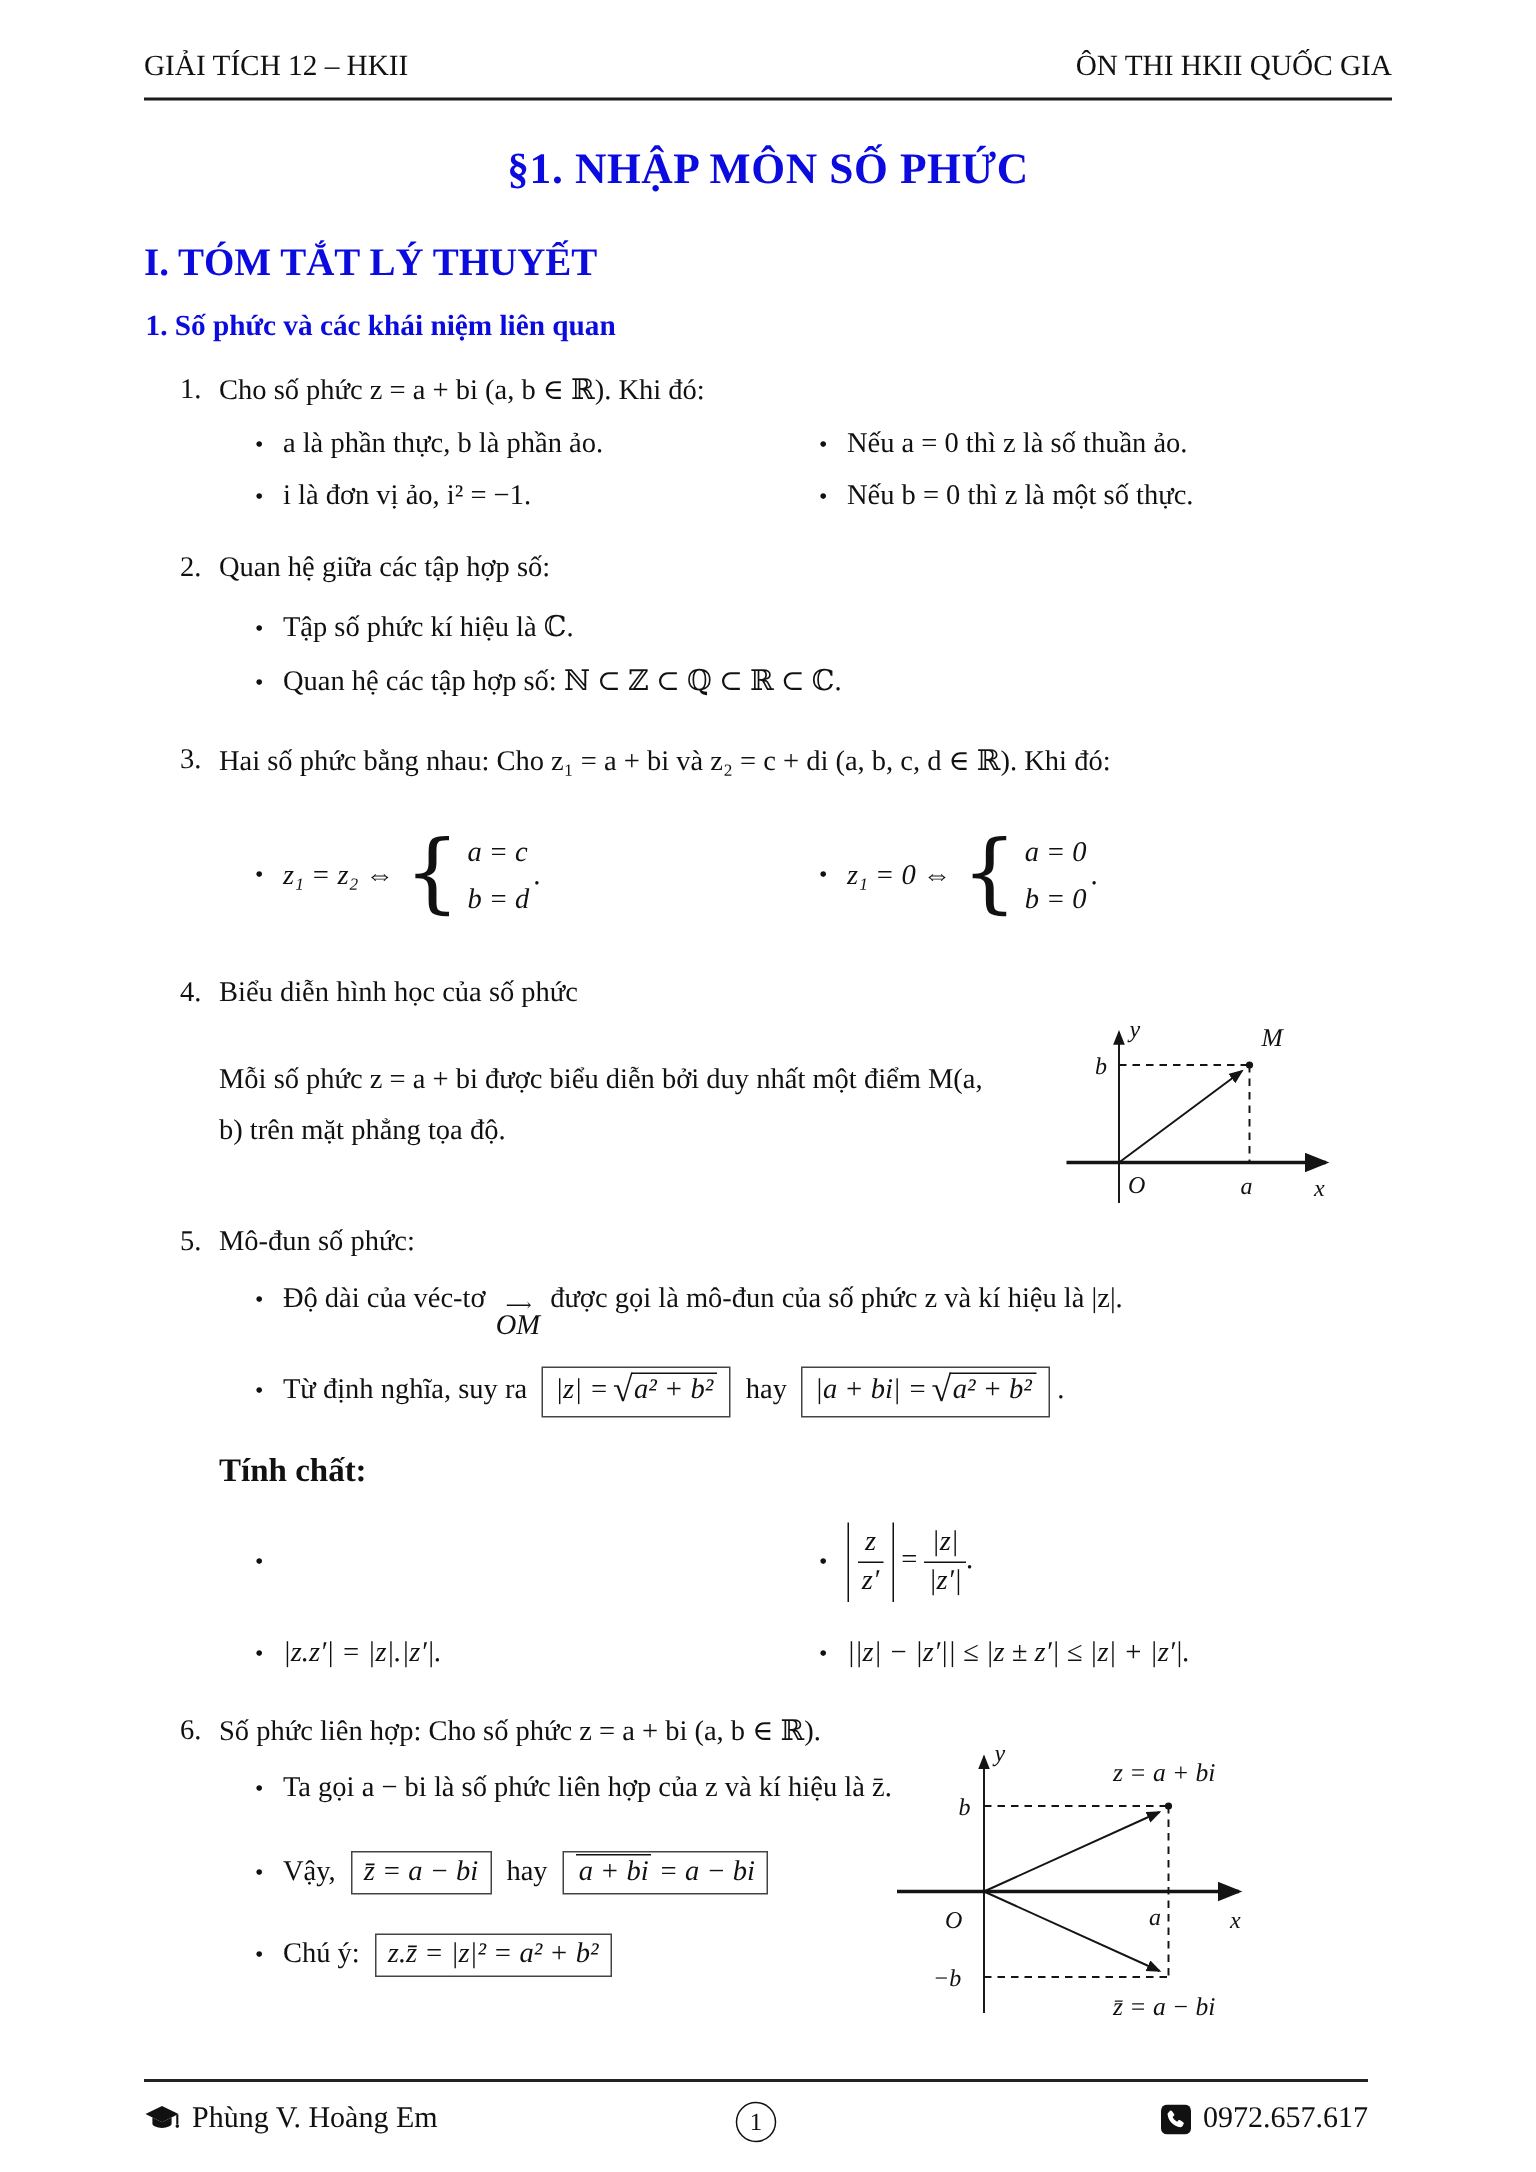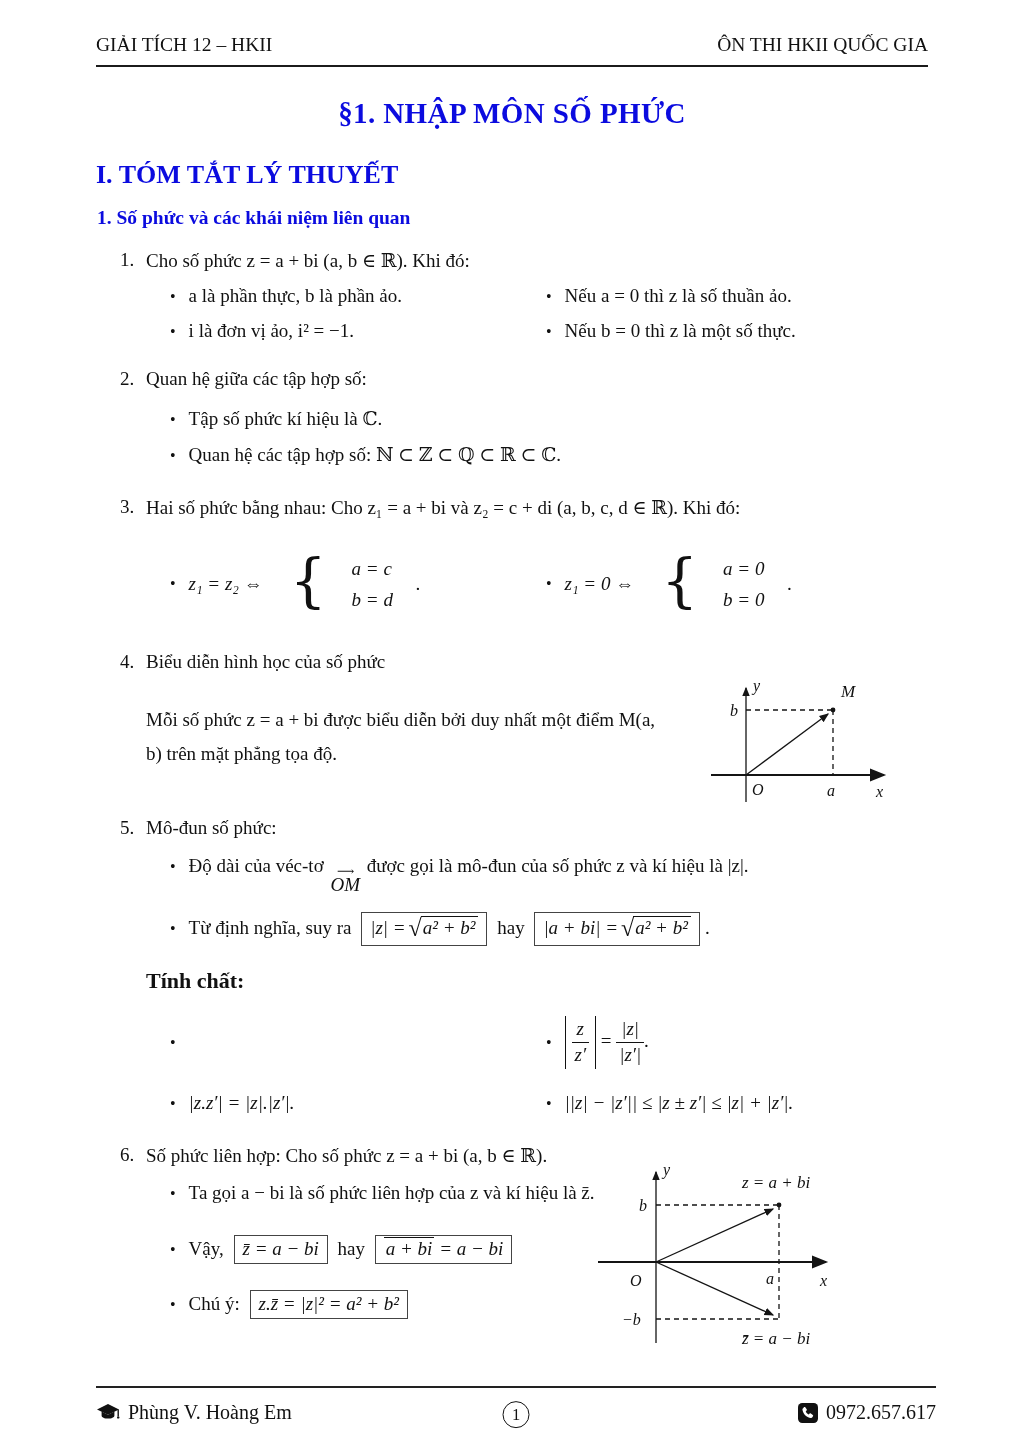--- a/index.html
+++ b/index.html
@@ -30,21 +30,21 @@
   .cols2{ display:grid; grid-template-columns:376px 1fr; }
   .m{ font-style:italic; }
   
   .fbox{ display:inline-block; border:1.2px solid #444; padding:2px 8px 3px;
          margin:0 5px; font-style:italic; white-space:nowrap; }
   .sqrt{ display:inline-block; font-size:1.26em; font-style:normal;
          vertical-align:-2px; margin:0 -1px 0 3px; }
   .rad{ border-top:1.3px solid #111; padding:0 3px 0 2px;margin-top:13px; }
   .ol{ border-top:1.3px solid #111; padding:0 2px; }
   
-  .sys{ display:inline-flex; align-items:center; font-style:italic;gap:20px; }
+  .sys{ display:inline-flex; align-items:center; font-style:italic; }
   .sys .lhs{ margin-right:7px; }
   .brace{ font-size:58px; font-weight:300; line-height:.85; font-style:normal;
           font-family:"DejaVu Serif",serif; transform:translateY(-2px); }
   .syscol{ display:flex; flex-direction:column; margin-left:5px; line-height:1.65; }
   .sysend{ margin-left:3px; }
   .sysrow{ margin-top:22px; min-height:86px; align-items:center; }
   
   .vec{ display:inline-flex; flex-direction:column; align-items:center;
         line-height:1; vertical-align:-3px; margin:0 2px; font-style:italic; }
   .varr{ font-size:12px; line-height:.55; letter-spacing:-1px; font-style:normal; }
@@ -62,21 +62,21 @@
   .diag1{ margin:-14px 0 0 34px; flex:0 0 auto; }
   .i6body{ position:relative; }
   .i6b{ width:478px; }
   .tall{ line-height:1.7; }
   .diag2{ position:absolute; left:498px; top:16px; }
   .diag line, .diag path.st{ stroke:#141414; fill:none; }
   .diag text{ font:italic 16px "Liberation Serif","DejaVu Serif",serif; fill:#111; }
   .diag text.big{ font-size:17px; }
   .props{ margin:22px 0 0; font-weight:bold; font-size:22px; }
   
-  .ftr{ position:absolute; left:96px; right:88px; bottom:24px;
+  .ftr{ position:absolute; left:96px; right:112px; bottom:24px;
         border-top:2px solid #222; padding-top:13px;
         display:flex; justify-content:space-between; align-items:center; font-size:20px; }
   .fgrp{ display:flex; align-items:center; gap:8px; }
   .f-page{ position:absolute; left:50%; top:50%; transform:translate(-50%,-18%);
            width:27px; height:27px; border:1.4px solid #111; border-radius:50%;
            display:flex; align-items:center; justify-content:center; font-size:16.5px; box-sizing:border-box; }
 </style>
 </head>
 <body>
 

